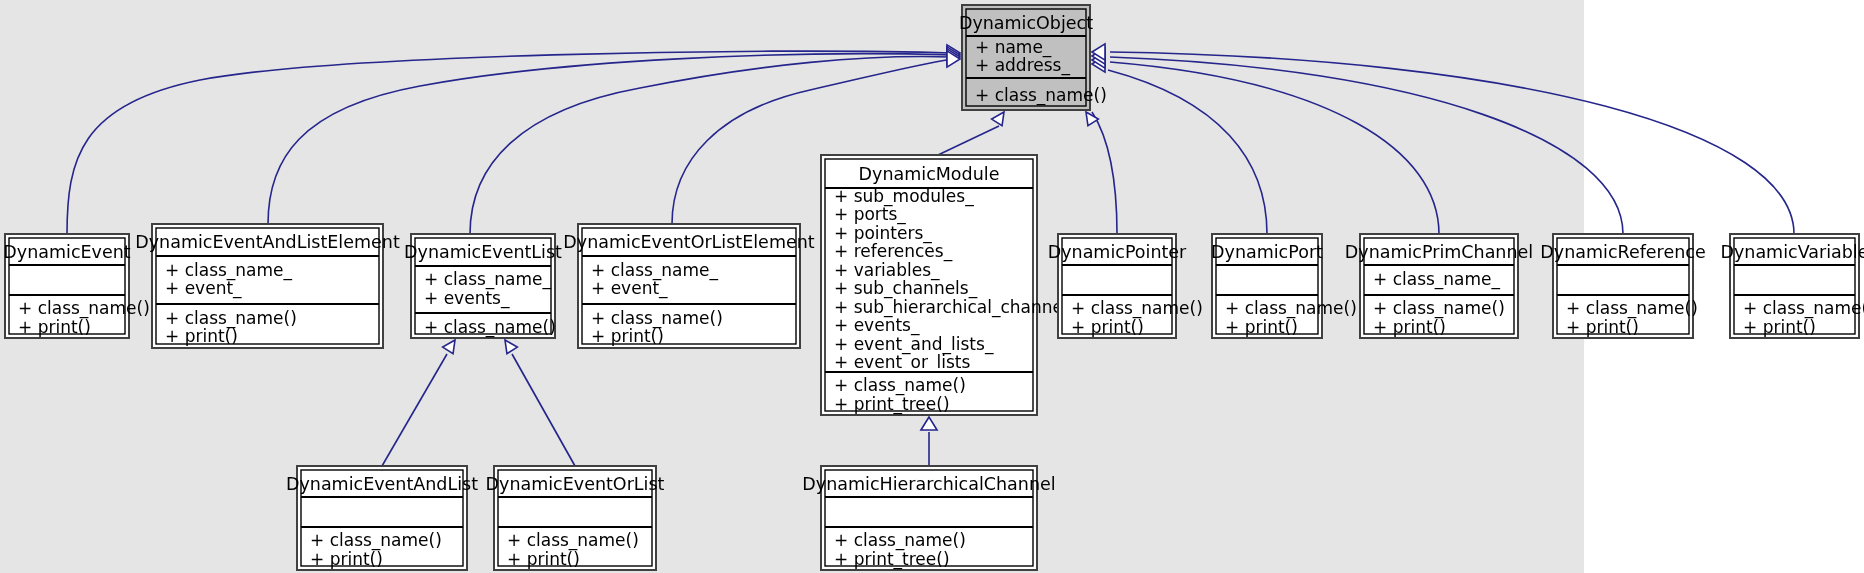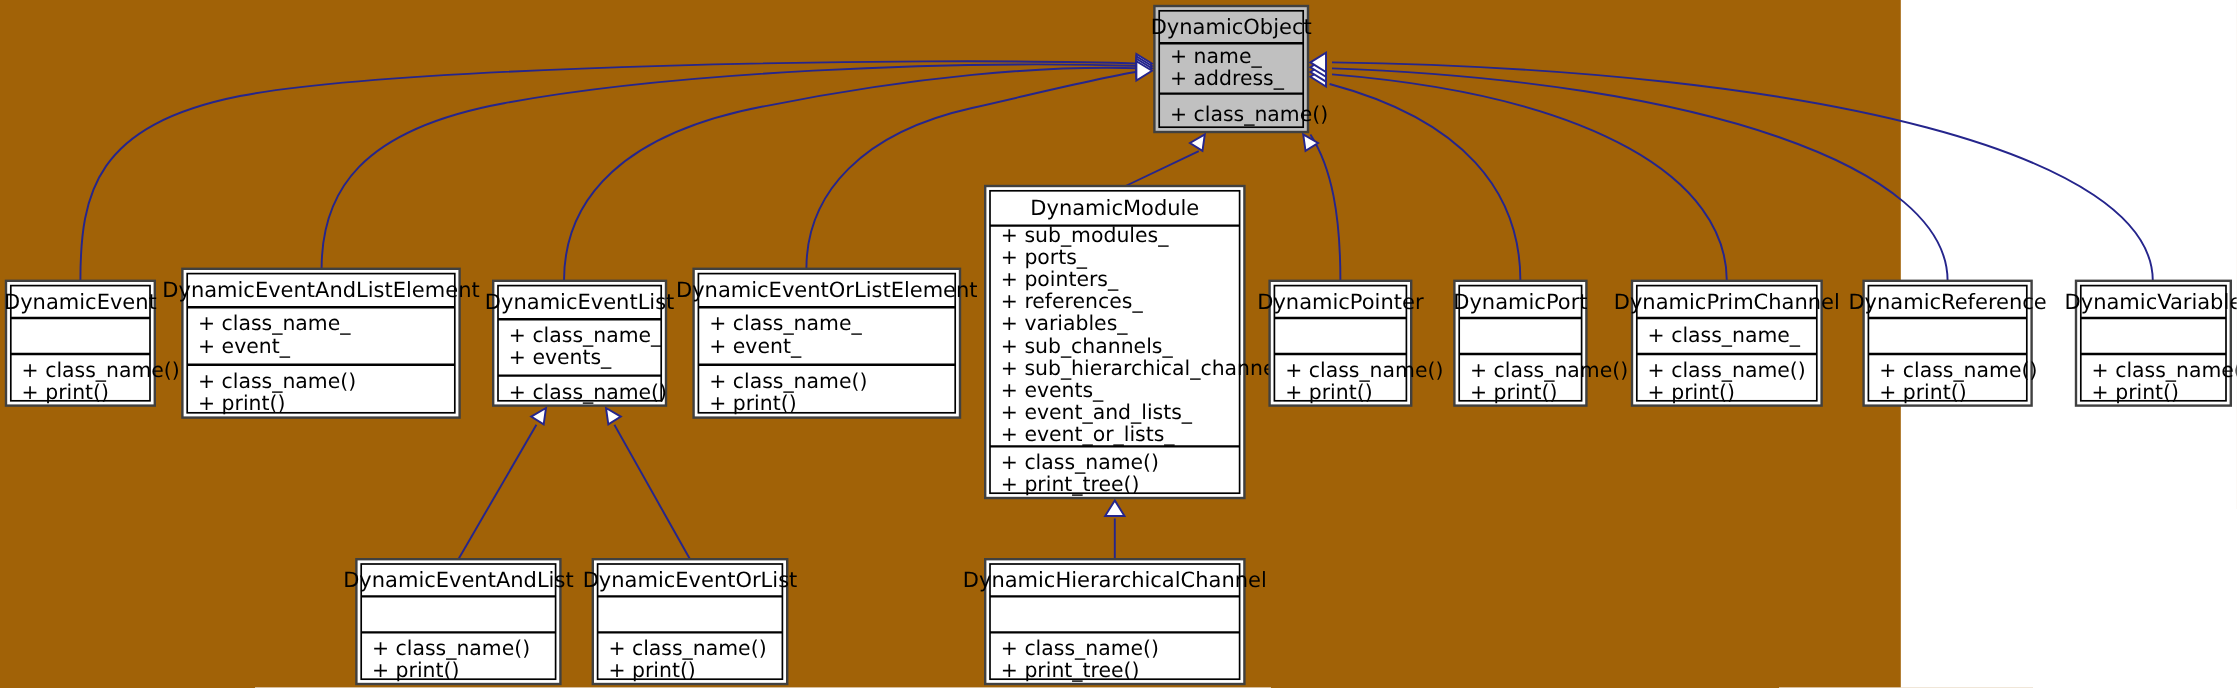--- a/index.html
+++ b/index.html
@@ -11,21 +11,21 @@
   body {
     font-family: "DejaVu Sans", "Liberation Sans", sans-serif;
     width: 1864px;
     height: 573px;
     overflow: hidden;
   }
   #diagram-root {
     position: relative;
     width: 1584px;
     height: 573px;
-    background: #a16207;
+    background: #e5e5e5;
   }
   svg#uml-canvas {
     display: block;
     width: 1864px;
     height: 573px;
   }
   .cls-box-outer {
     fill: #ffffff;
     stroke: #404040;
     stroke-width: 2;

